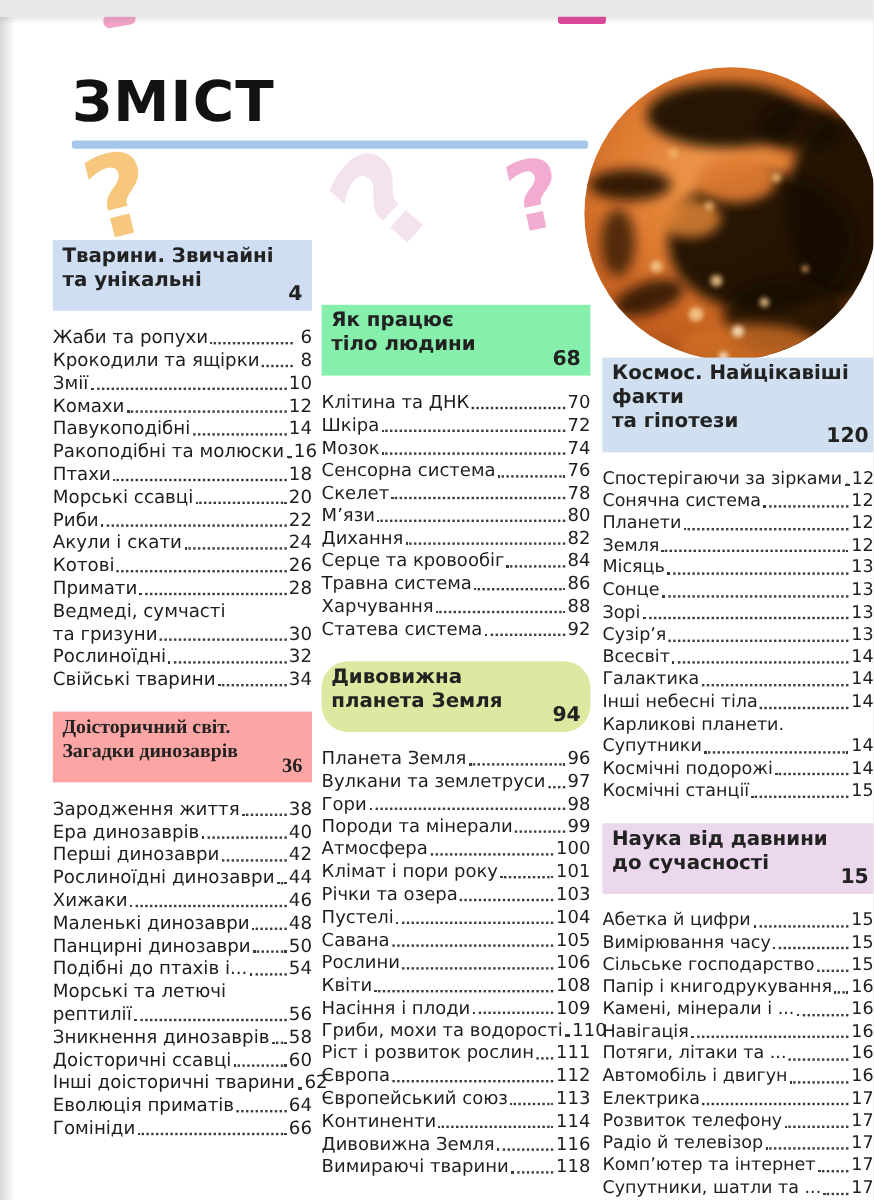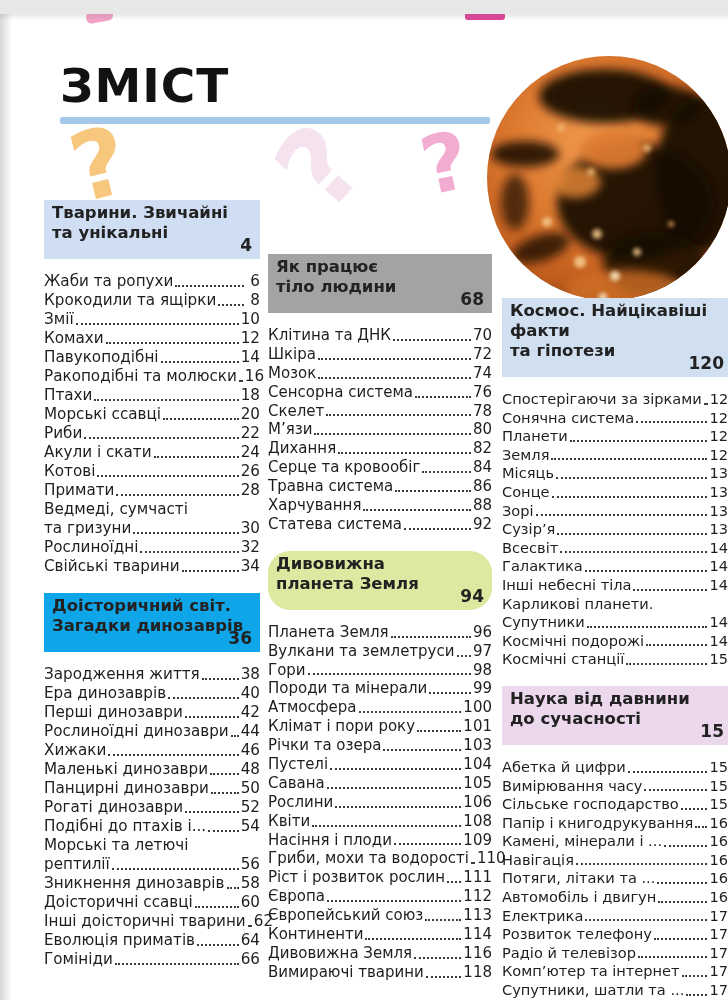--- a/index.html
+++ b/index.html
@@ -207,21 +207,21 @@
           </div>
         </div>
         <div class="entry">
           <div class="entry-line">
             <span class="entry-label">Свійські тварини</span>
             <span class="leader"></span>
             <span class="page-num">34</span>
           </div>
         </div>
       </div>
-      <div class="sec-header" style="background: #0ea5e9;">
+      <div class="sec-header" style="background: #fca5a5; font-family: Liberation Serif, serif;">
         <div class="sec-title-line">Доісторичний світ.</div>
         <div class="sec-title-line">Загадки динозаврів</div>
         <span class="sec-page">36</span>
       </div>
       <div class="entries">
         <div class="entry">
           <div class="entry-line">
             <span class="entry-label">Зародження життя</span>
             <span class="leader"></span>
             <span class="page-num">38</span>
@@ -264,27 +264,20 @@
         </div>
         <div class="entry">
           <div class="entry-line">
             <span class="entry-label">Панцирні динозаври</span>
             <span class="leader"></span>
             <span class="page-num">50</span>
           </div>
         </div>
         <div class="entry">
           <div class="entry-line">
-            <span class="entry-label">Рогаті динозаври</span>
-            <span class="leader"></span>
-            <span class="page-num">52</span>
-          </div>
-        </div>
-        <div class="entry">
-          <div class="entry-line">
             <span class="entry-label">Подібні до птахів і...</span>
             <span class="leader"></span>
             <span class="page-num">54</span>
           </div>
         </div>
         <div class="entry">
           <div class="entry-line">
             <span class="entry-label">Морські та летючі</span>
           </div>
           <div class="entry-line">
@@ -324,21 +317,21 @@
         <div class="entry">
           <div class="entry-line">
             <span class="entry-label">Гомініди</span>
             <span class="leader"></span>
             <span class="page-num">66</span>
           </div>
         </div>
       </div>
     </div>
   <div class="column" data-column="2">
-      <div class="sec-header" style="background: #a3a3a3;">
+      <div class="sec-header" style="background: #86efac;">
         <div class="sec-title-line">Як працює</div>
         <div class="sec-title-line">тіло людини</div>
         <span class="sec-page">68</span>
       </div>
       <div class="entries">
         <div class="entry">
           <div class="entry-line">
             <span class="entry-label">Клітина та ДНК</span>
             <span class="leader"></span>
             <span class="page-num">70</span>

